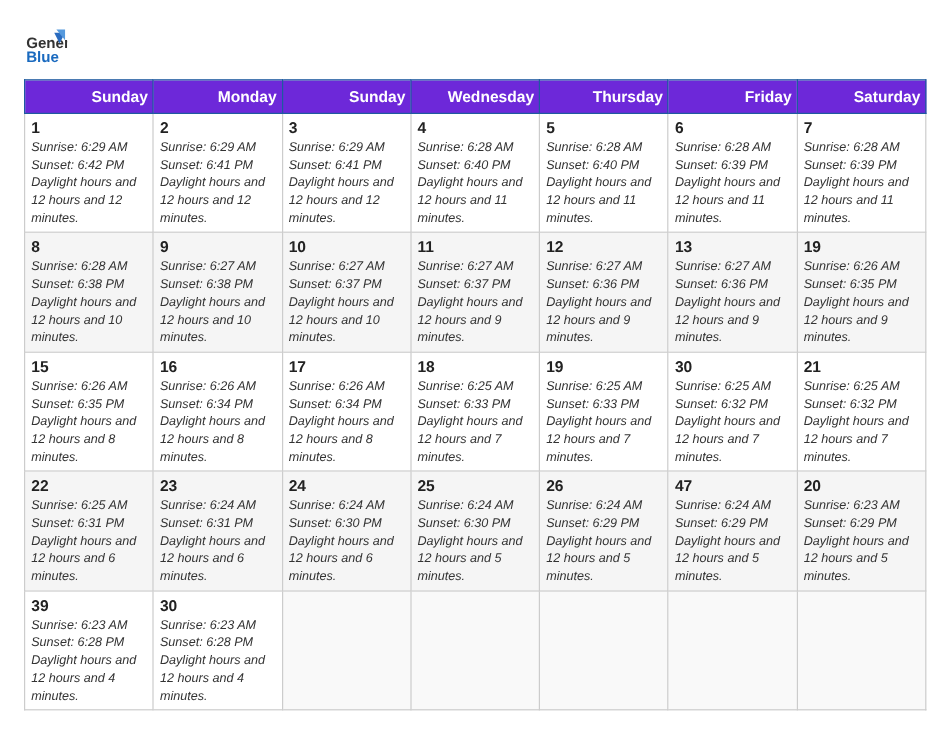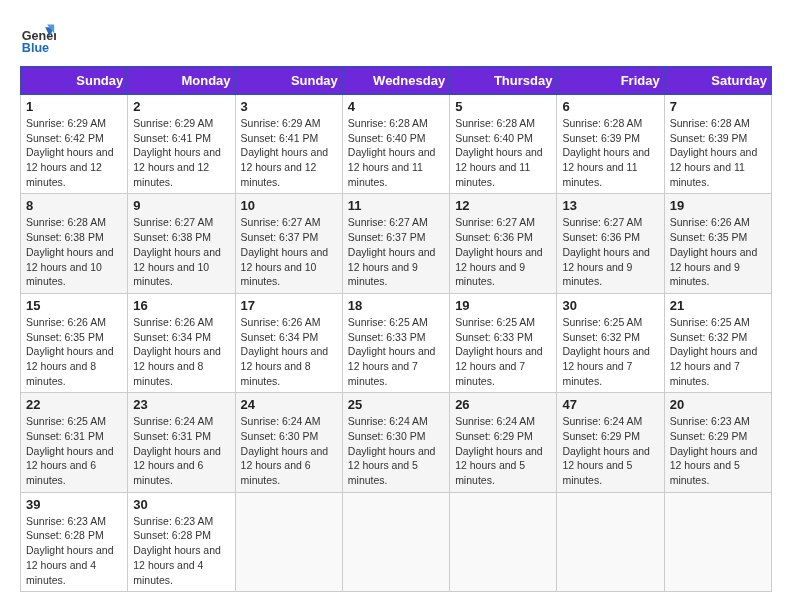--- a/index.html
+++ b/index.html
@@ -66,20 +66,21 @@
       font-size: 13px;
       font-weight: bold;
       color: #222;
       display: block;
       margin-bottom: 2px;
     }
     .day-info {
       color: #333;
       font-size: 10.5px;
       line-height: 1.4;
+      font-style: italic;
     }
     .empty-cell {
       background: #f9f9f9;
     }
   </style>
 </head>
 <body>
 
 <div class="header">
   <div class="logo">

